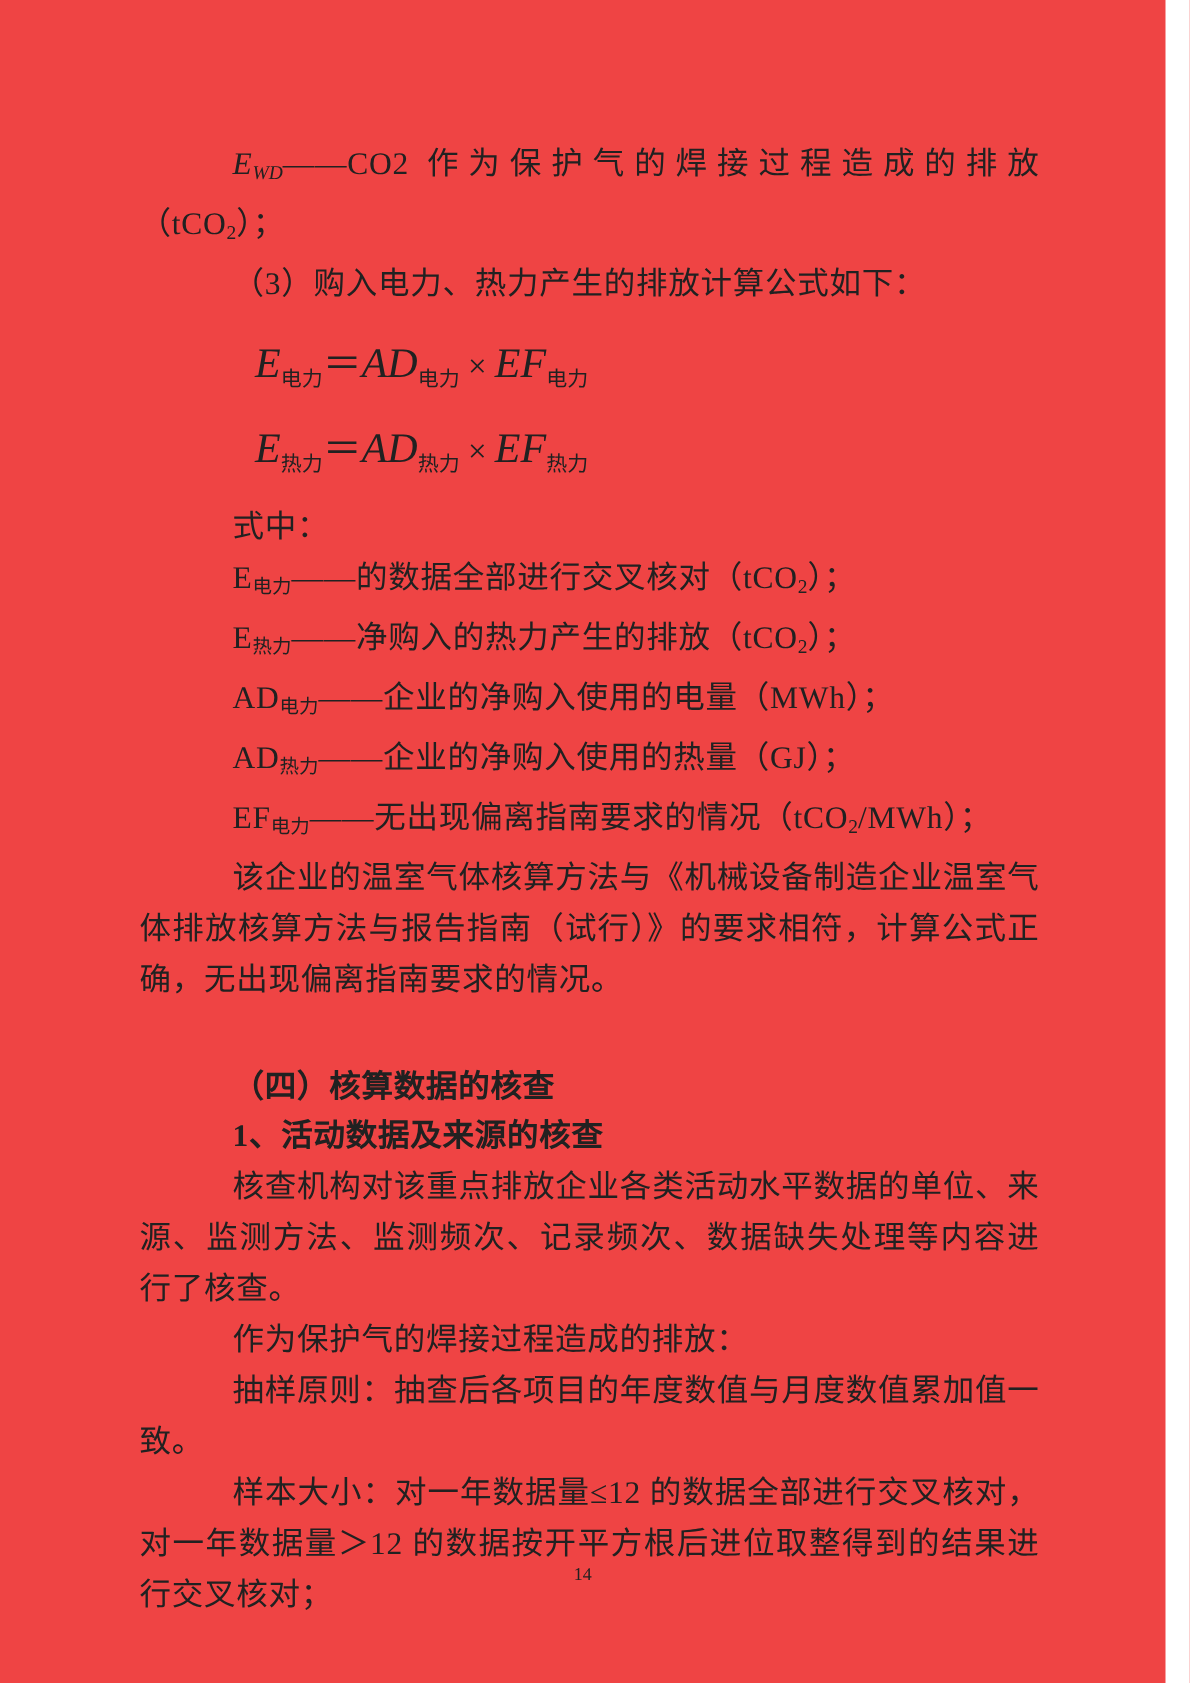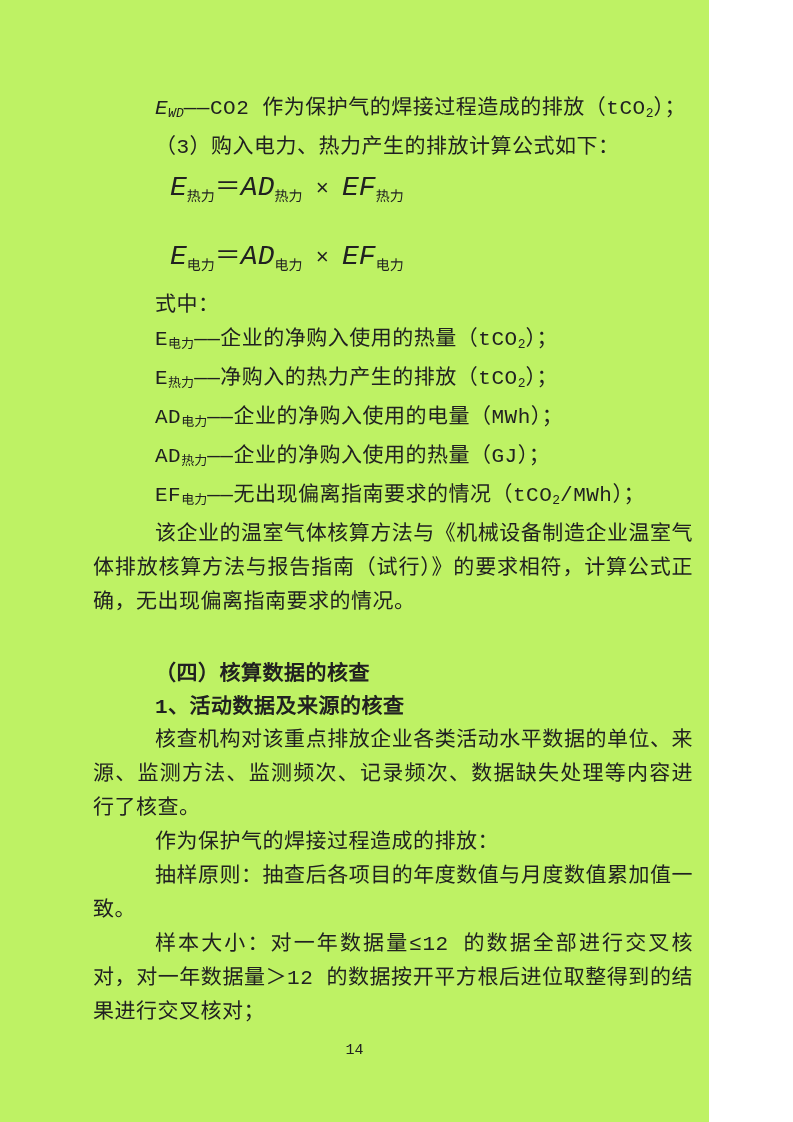--- a/index.html
+++ b/index.html
@@ -2,25 +2,25 @@
 <html lang="zh-CN"><head>
 <meta charset="utf-8">
 <style>
   html, body {
     margin: 0;
     padding: 0;
     background: #ffffff;
   }
   .page {
     position: relative;
-    width: 709px;
+    width: 777px;
     height: 1122px;
-    background: #bef264;
+    background: #ef4444;
     overflow: hidden;
-    font-family: Liberation Mono, monospace;
+    font-family: Liberation Serif, serif;
     color: #212121;
   }
   .doc-body {
     position: absolute;
     left: 93px;
     top: 92px;
     width: 600px;
   }
   .para {
     margin: 0;
@@ -75,35 +75,35 @@
   .seg-fx {
     font-style: normal;
     font-size: 22px;
   }
   .page-number {
     position: absolute;
     left: 0;
     right: 0;
     top: 1042px;
     text-align: center;
-    font-size: 15px;
+    font-size: 12px;
     color: #212121;
   }
 </style>
 </head>
 <body>
 
 <div class="page">
   <div class="doc-body">
       <div class="para body indent"><span class="seg-it">E</span><span class="seg-it-sub">WD</span><span>——CO2 作为保护气的焊接过程造成的排放（tCO</span><span class="seg-sub">2</span><span>）；</span></div>
       <div class="para body indent"><span>（3）购入电力、热力产生的排放计算公式如下：</span></div>
+      <div class="para formula formula-gap"><span class="seg-fi">E</span><span class="seg-fsub">电力</span><span class="seg-fop">＝</span><span class="seg-fi">AD</span><span class="seg-fsub">电力</span><span class="seg-fx"> × </span><span class="seg-fi">EF</span><span class="seg-fsub">电力</span></div>
       <div class="para formula"><span class="seg-fi">E</span><span class="seg-fsub">热力</span><span class="seg-fop">＝</span><span class="seg-fi">AD</span><span class="seg-fsub">热力</span><span class="seg-fx"> × </span><span class="seg-fi">EF</span><span class="seg-fsub">热力</span></div>
-      <div class="para formula formula-gap"><span class="seg-fi">E</span><span class="seg-fsub">电力</span><span class="seg-fop">＝</span><span class="seg-fi">AD</span><span class="seg-fsub">电力</span><span class="seg-fx"> × </span><span class="seg-fi">EF</span><span class="seg-fsub">电力</span></div>
       <div class="para body indent"><span>式中：</span></div>
-      <div class="para body indent"><span>E</span><span class="seg-sub">电力</span><span>——企业的净购入使用的热量（tCO</span><span class="seg-sub">2</span><span>）；</span></div>
+      <div class="para body indent"><span>E</span><span class="seg-sub">电力</span><span>——的数据全部进行交叉核对（tCO</span><span class="seg-sub">2</span><span>）；</span></div>
       <div class="para body indent"><span>E</span><span class="seg-sub">热力</span><span>——净购入的热力产生的排放（tCO</span><span class="seg-sub">2</span><span>）；</span></div>
       <div class="para body indent"><span>AD</span><span class="seg-sub">电力</span><span>——企业的净购入使用的电量（MWh）；</span></div>
       <div class="para body indent"><span>AD</span><span class="seg-sub">热力</span><span>——企业的净购入使用的热量（GJ）；</span></div>
       <div class="para body indent"><span>EF</span><span class="seg-sub">电力</span><span>——无出现偏离指南要求的情况（tCO</span><span class="seg-sub">2</span><span>/MWh）；</span></div>
       <div class="para body indent"><span>该企业的温室气体核算方法与《机械设备制造企业温室气体排放核算方法与报告指南（试行）》的要求相符，计算公式正确，无出现偏离指南要求的情况。</span></div>
       <div class="para heading1 indent"><span>（四）核算数据的核查</span></div>
       <div class="para heading2 indent"><span>1、活动数据及来源的核查</span></div>
       <div class="para body indent"><span>核查机构对该重点排放企业各类活动水平数据的单位、来源、监测方法、监测频次、记录频次、数据缺失处理等内容进行了核查。</span></div>
       <div class="para body indent"><span>作为保护气的焊接过程造成的排放：</span></div>
       <div class="para body indent"><span>抽样原则：抽查后各项目的年度数值与月度数值累加值一致。</span></div>

